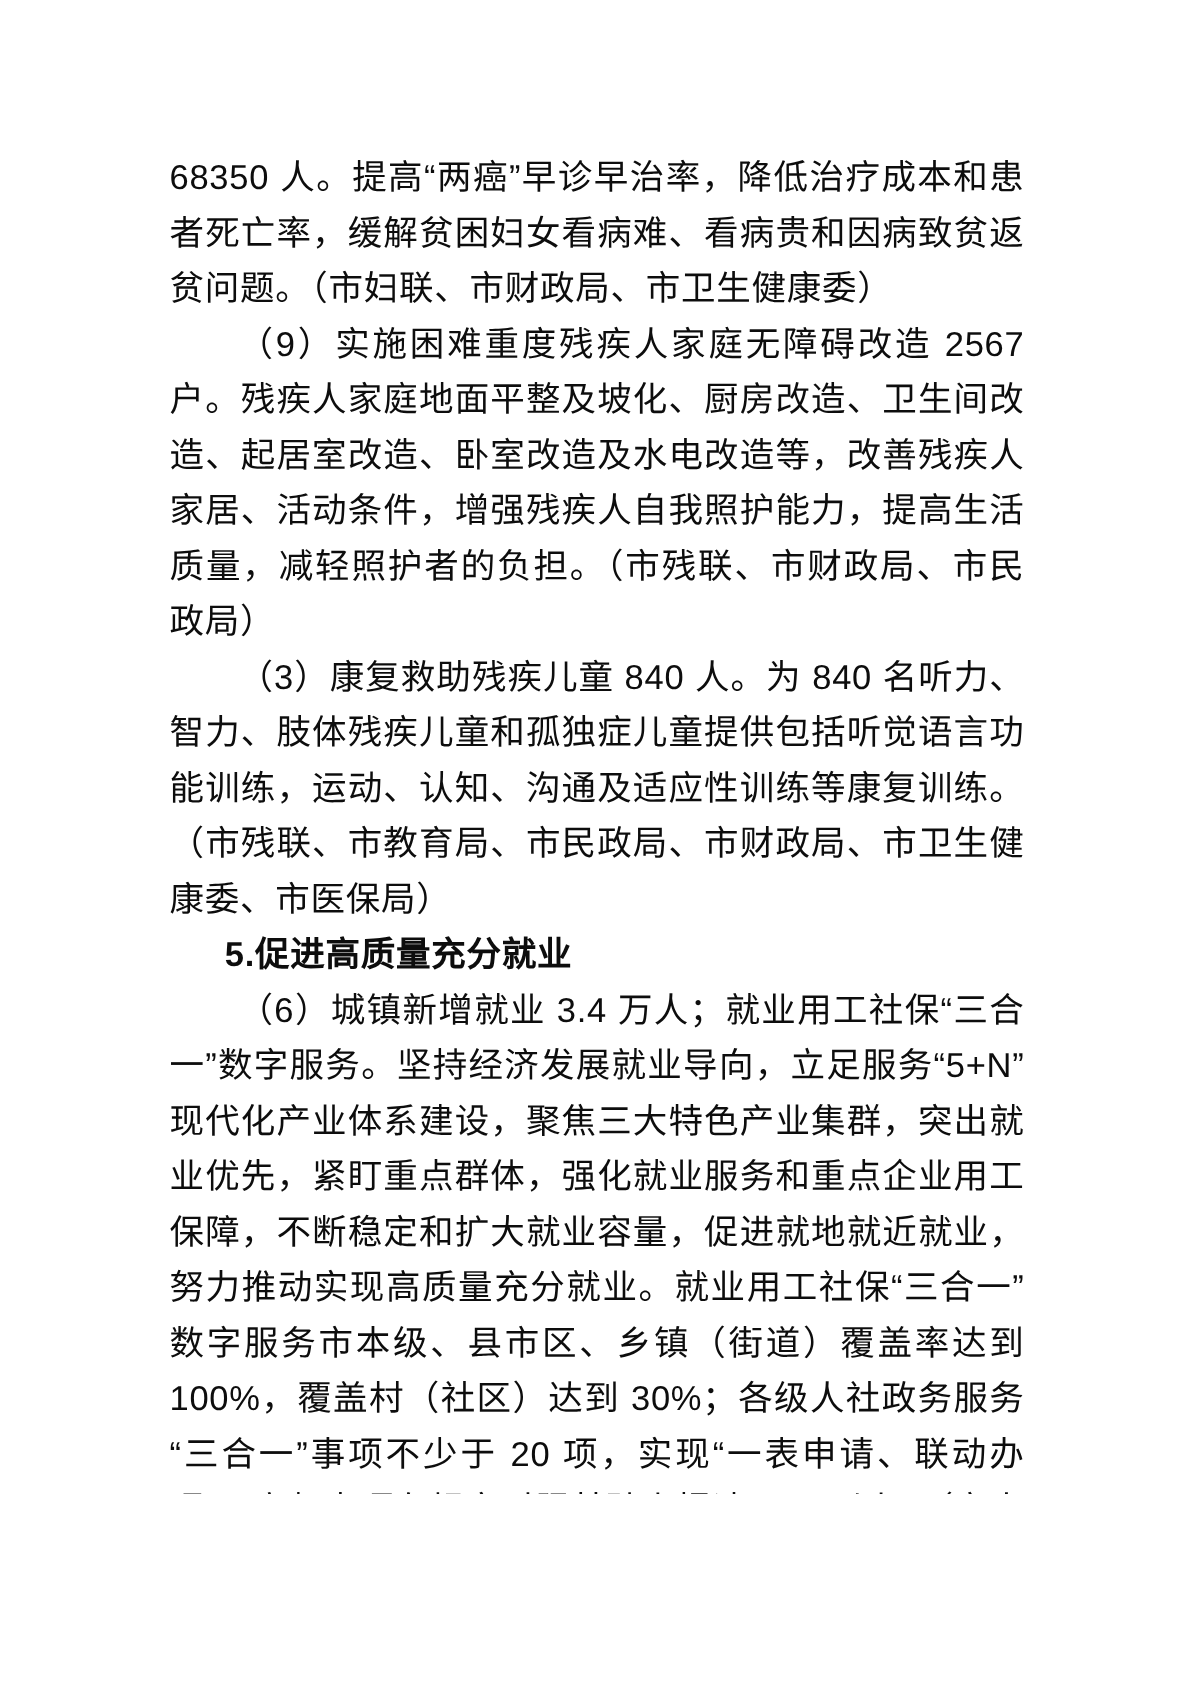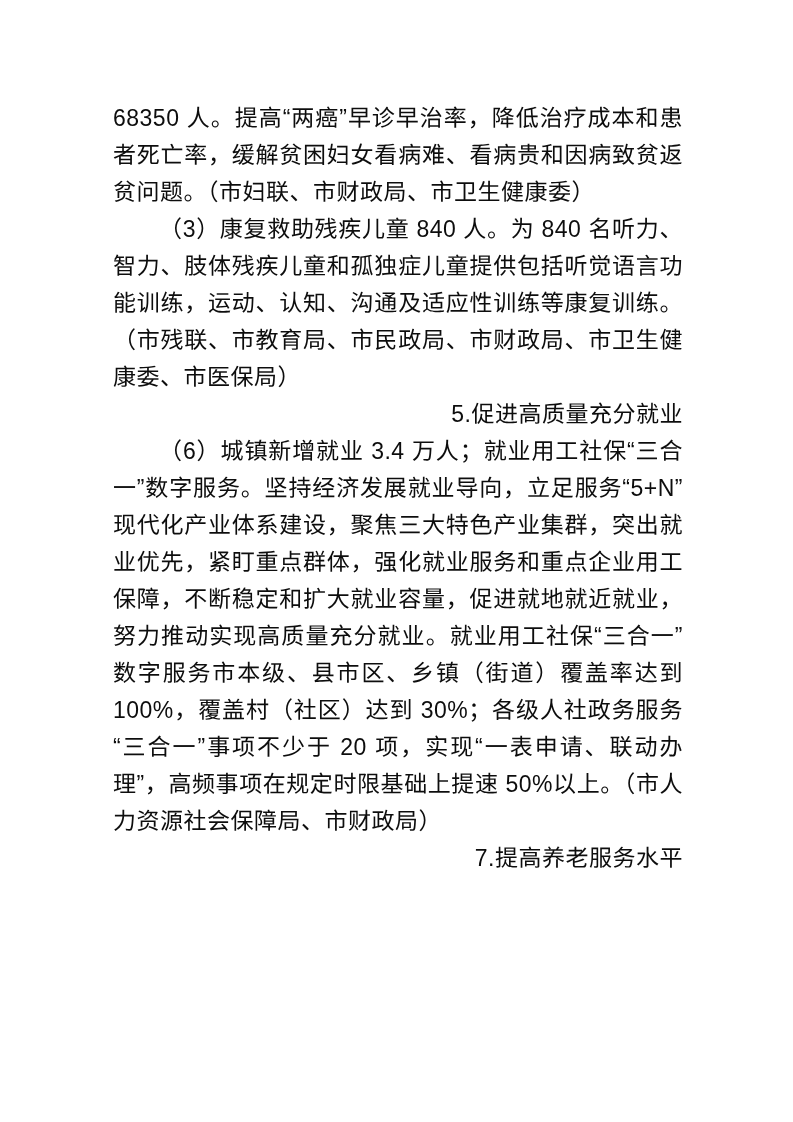--- a/index.html
+++ b/index.html
@@ -28,28 +28,29 @@
   }
   .doc p {
     margin: 0;
     padding: 0;
   }
   .doc p.body-indent {
     text-indent: 2em;
   }
   .doc p.heading {
     text-indent: 1.6em;
-    text-align: right;
-    font-weight: normal;
+    text-align: left;
+    font-weight: bold;
   }
 </style>
 </head>
 <body>
 
 <div class="page">
   <div class="doc">
     <p class="body-continuation">68350 人。提高“两癌”早诊早治率，降低治疗成本和患者死亡率，缓解贫困妇女看病难、看病贵和因病致贫返贫问题。（市妇联、市财政局、市卫生健康委）</p>
+    <p class="body-indent">（9）实施困难重度残疾人家庭无障碍改造 2567 户。残疾人家庭地面平整及坡化、厨房改造、卫生间改造、起居室改造、卧室改造及水电改造等，改善残疾人家居、活动条件，增强残疾人自我照护能力，提高生活质量，减轻照护者的负担。（市残联、市财政局、市民政局）</p>
     <p class="body-indent">（3）康复救助残疾儿童 840 人。为 840 名听力、智力、肢体残疾儿童和孤独症儿童提供包括听觉语言功能训练，运动、认知、沟通及适应性训练等康复训练。（市残联、市教育局、市民政局、市财政局、市卫生健康委、市医保局）</p>
     <p class="heading">5.促进高质量充分就业</p>
     <p class="body-indent">（6）城镇新增就业 3.4 万人；就业用工社保“三合一”数字服务。坚持经济发展就业导向，立足服务“5+N”现代化产业体系建设，聚焦三大特色产业集群，突出就业优先，紧盯重点群体，强化就业服务和重点企业用工保障，不断稳定和扩大就业容量，促进就地就近就业，努力推动实现高质量充分就业。就业用工社保“三合一”数字服务市本级、县市区、乡镇（街道）覆盖率达到 100%，覆盖村（社区）达到 30%；各级人社政务服务“三合一”事项不少于 20 项，实现“一表申请、联动办理”，高频事项在规定时限基础上提速 50%以上。（市人力资源社会保障局、市财政局）</p>
     <p class="heading">7.提高养老服务水平</p>
   </div>
 </div>
 
 </body></html>

